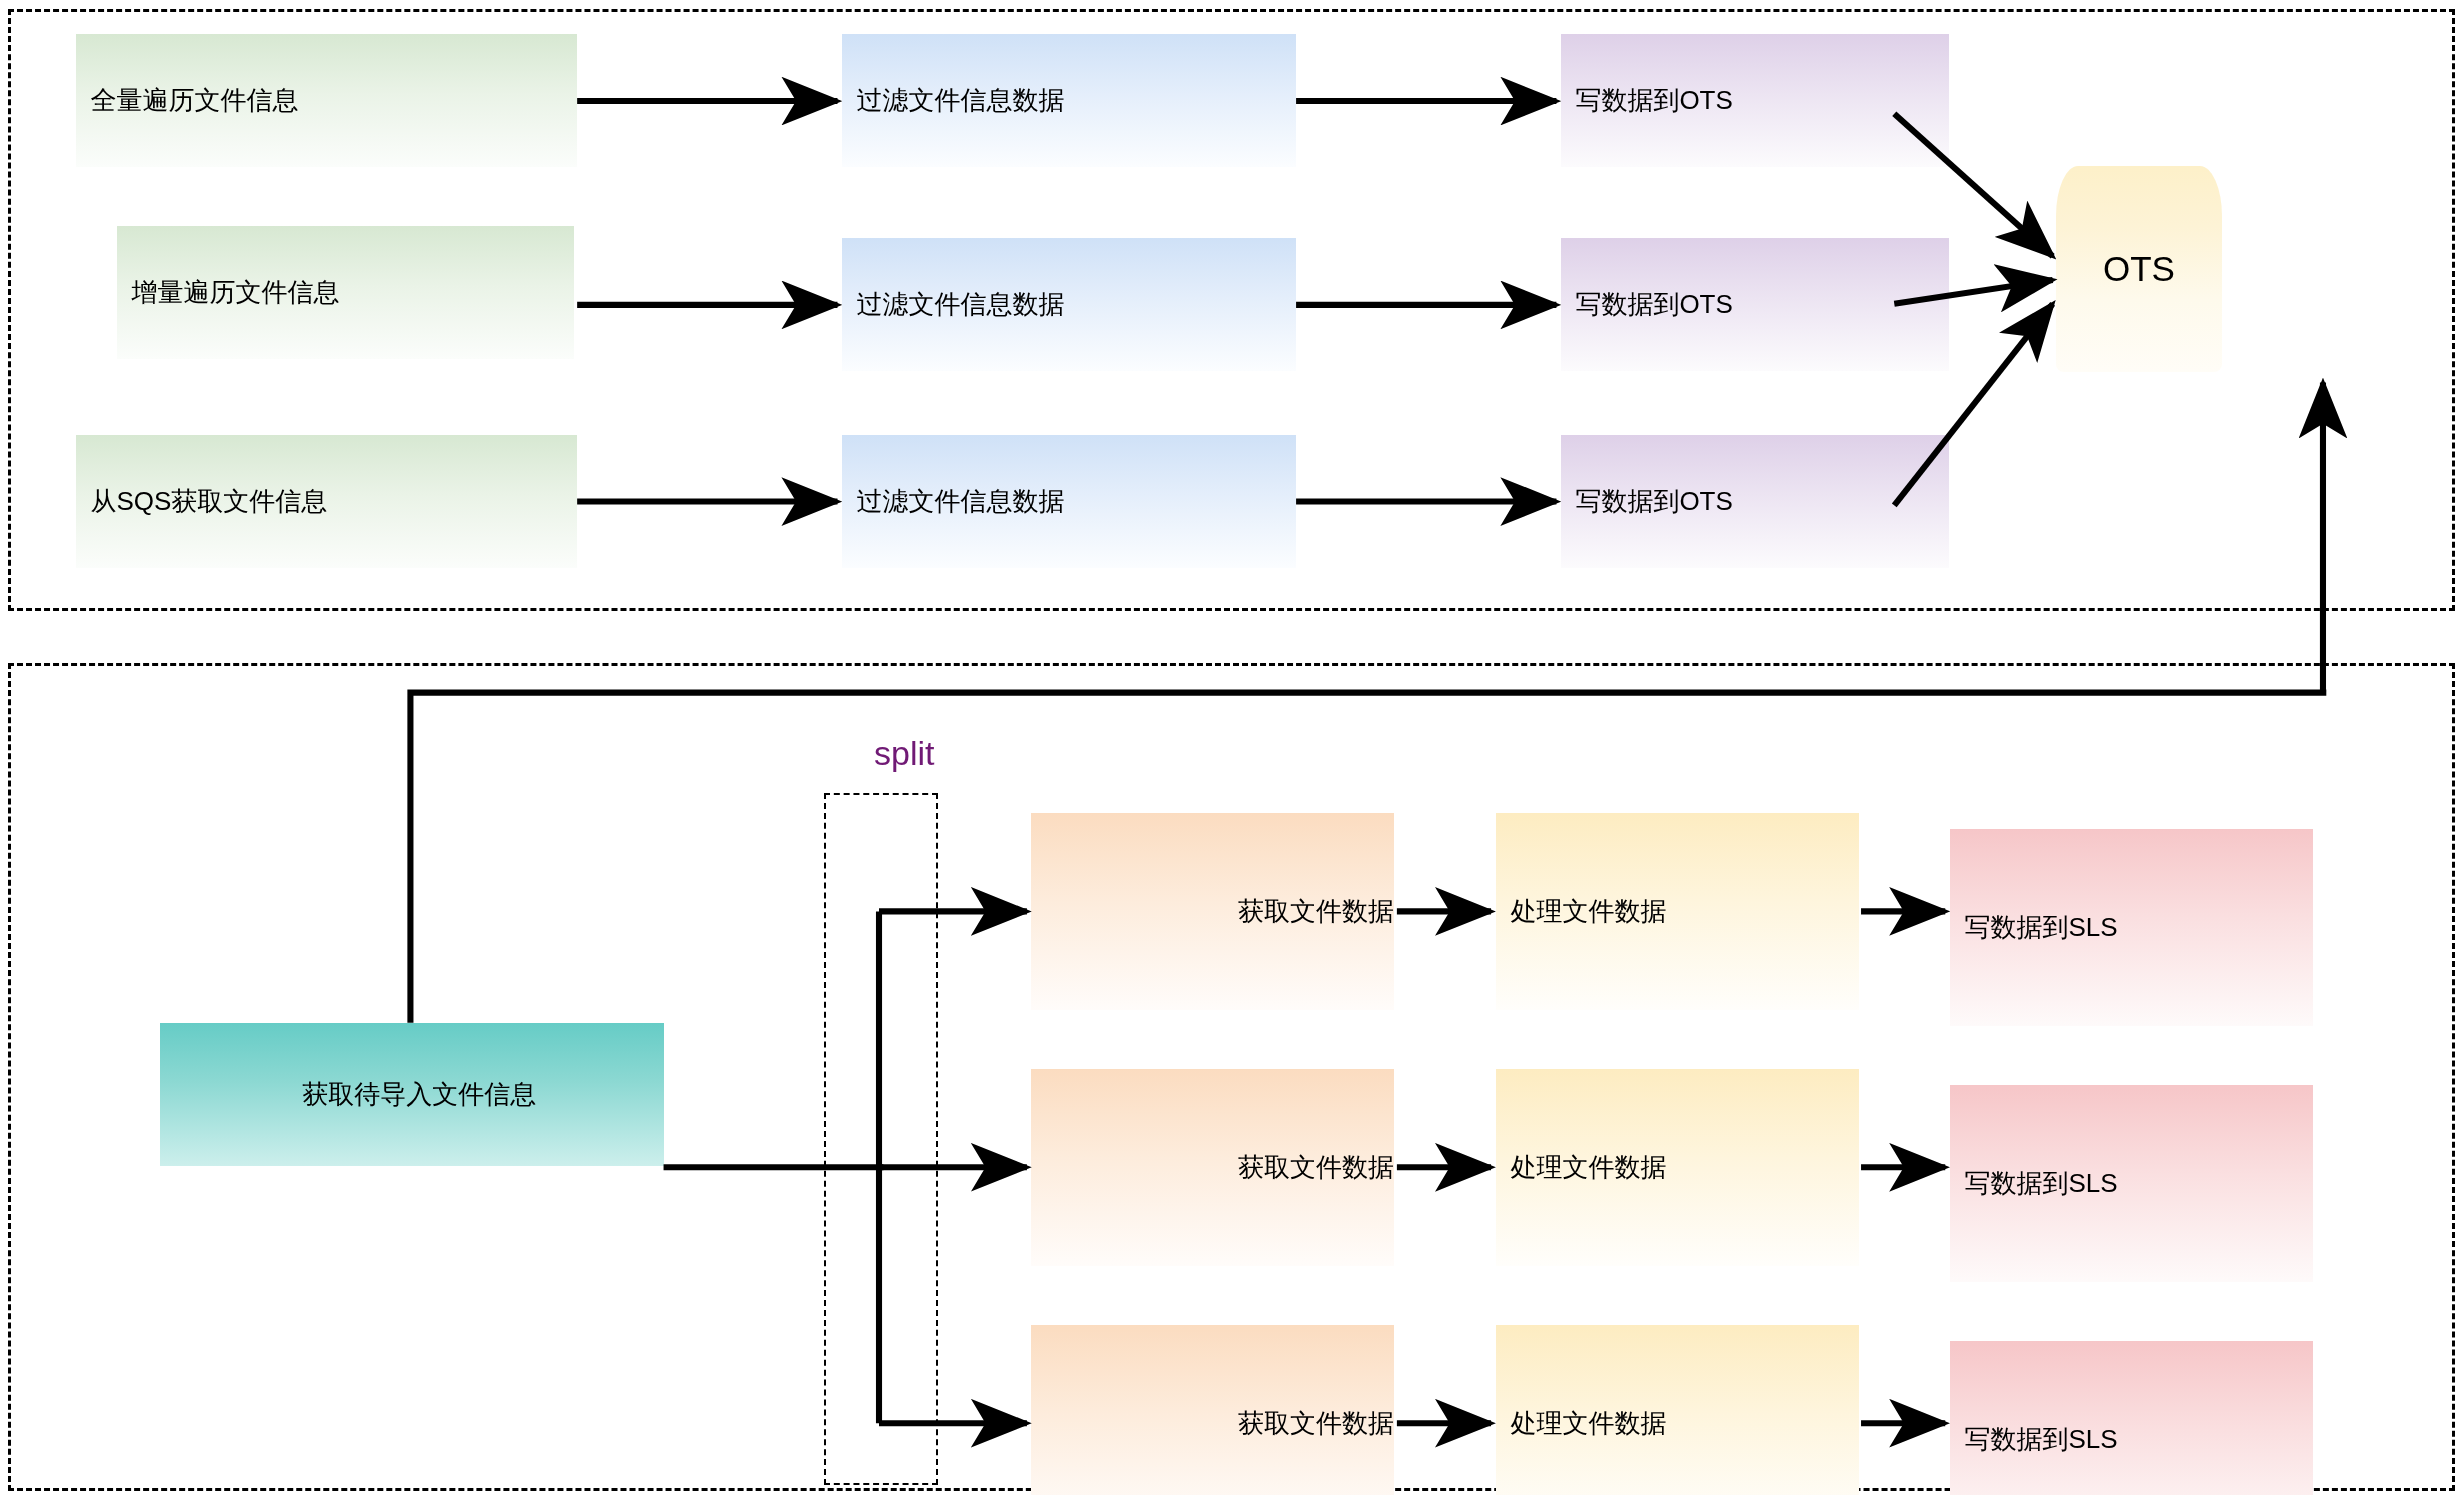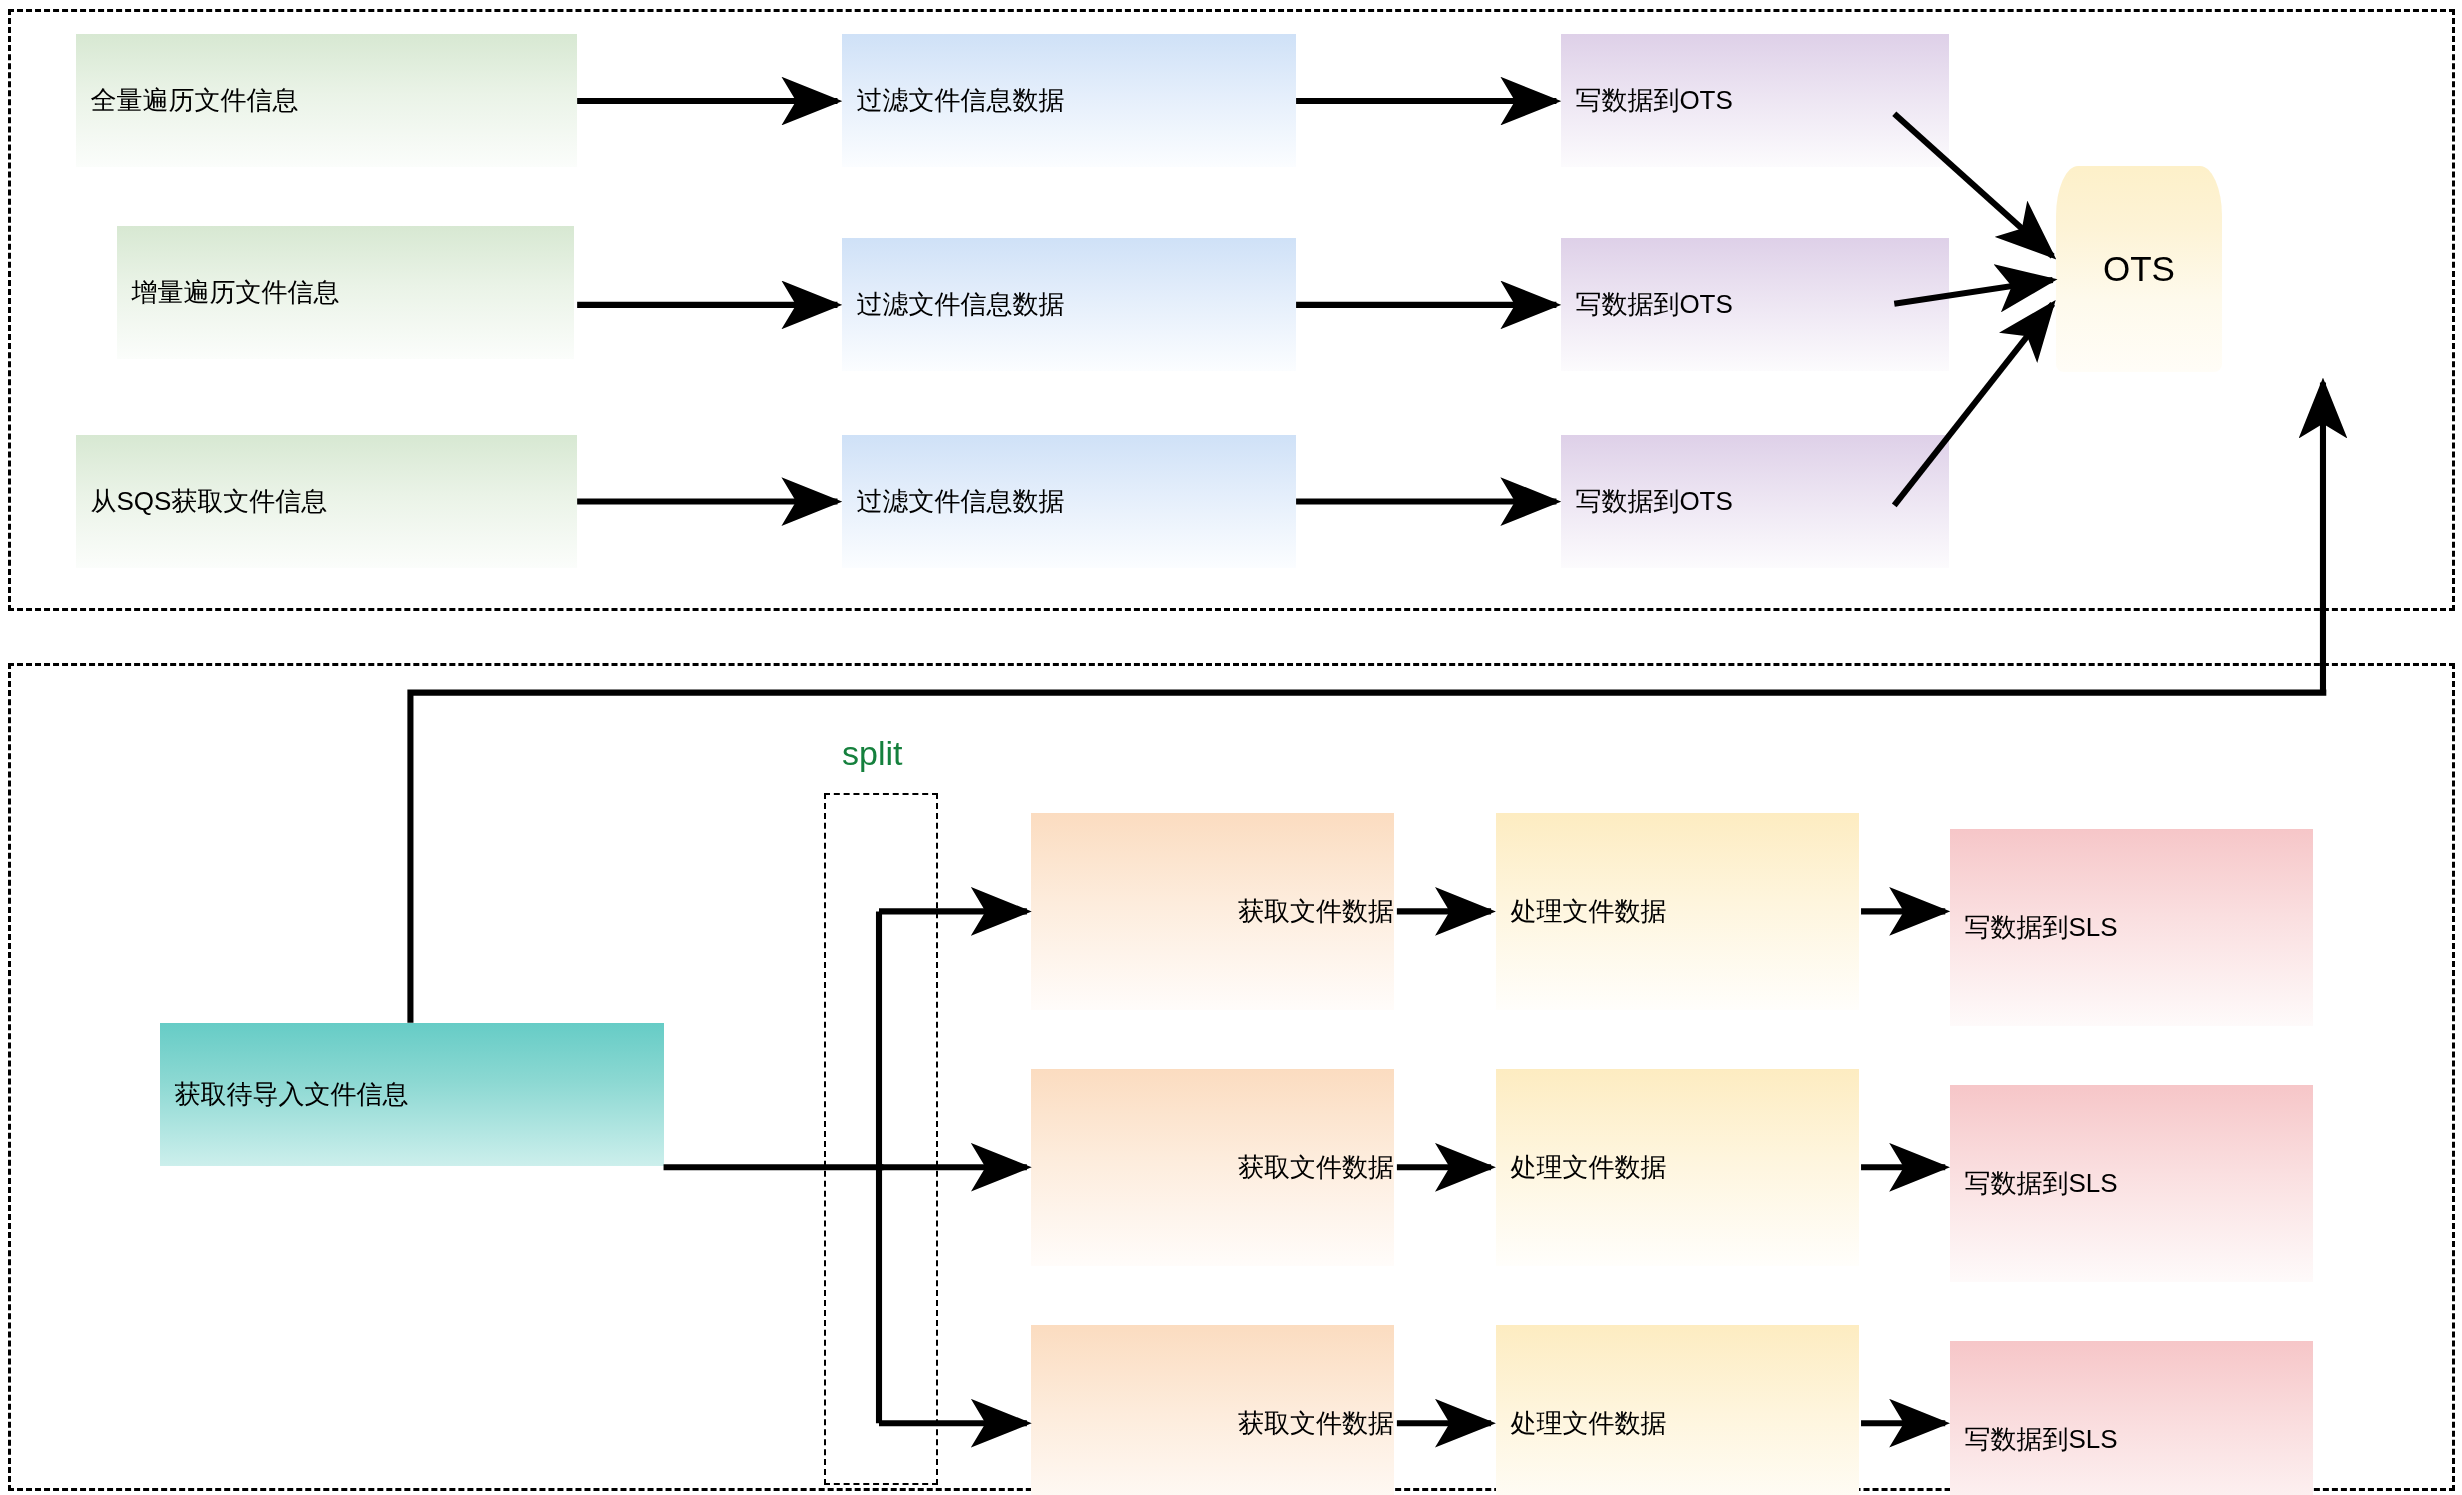--- a/index.html
+++ b/index.html
@@ -29,40 +29,40 @@
     letter-spacing:0px;
   }
   .node .lbl{padding-left:14.4px;}
 
   .n-green{background:linear-gradient(to bottom,#d7e8d2 0%,#eaf3e7 45%,#fbfdfb 100%);}
   .n-blue {background:linear-gradient(to bottom,#cfe1f7 0%,#e4eefb 45%,#fbfdff 100%);}
   .n-purple{background:linear-gradient(to bottom,#ded0e8 0%,#ece4f2 45%,#fcfbfd 100%);}
   .n-orange{background:linear-gradient(to bottom,#fbdcc0 0%,#fdecdc 45%,#fffcfa 100%);justify-content:flex-end;}
   .n-yellow{background:linear-gradient(to bottom,#fdecc1 0%,#fef5dd 45%,#fffefb 100%);}
   .n-pink  {background:linear-gradient(to bottom,#f6c6c8 0%,#fadfe0 45%,#fefafa 100%);margin-top:16px;}
-  .n-teal  {background:linear-gradient(to bottom,#66ccc6 0%,#8bd8d2 40%,#ccefec 100%);}
+  .n-teal  {background:linear-gradient(to bottom,#66ccc6 0%,#8bd8d2 40%,#ccefec 100%);justify-content:center;}
 
   .cyl{
     position:absolute;
     background:linear-gradient(to bottom,#fdf0c9 0%,#fdf3d6 30%,#fefaec 65%,#fffdf7 100%);
     border-radius:22px 22px 7.8px 7.8px / 50px 50px 7.8px 7.8px;
     display:flex;align-items:center;justify-content:center;
     color:#000;font-size:35px;
   }
 
   .splitbox{
     position:absolute;
     border:2.8px dashed #000;
     box-sizing:border-box;
     background:transparent;
   }
 
   .splitlabel{
     position:absolute;
-    font-size:34px;color:#15803d;white-space:nowrap;
+    font-size:34px;color:#701a75;white-space:nowrap;margin-left:32px;
   }
 
   svg.edges{position:absolute;left:0;top:0;width:2462px;height:1496px;pointer-events:none;}
 </style>
 </head>
 <body>
 
 <div id="stage">
 
   <div class="group" style="left:7.8px;top:8.9px;width:2447px;height:602px;"></div>

